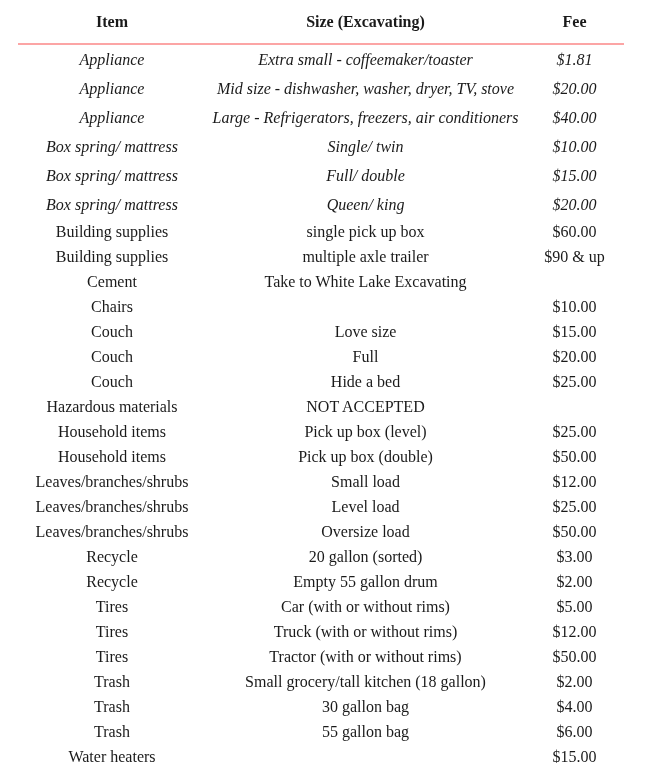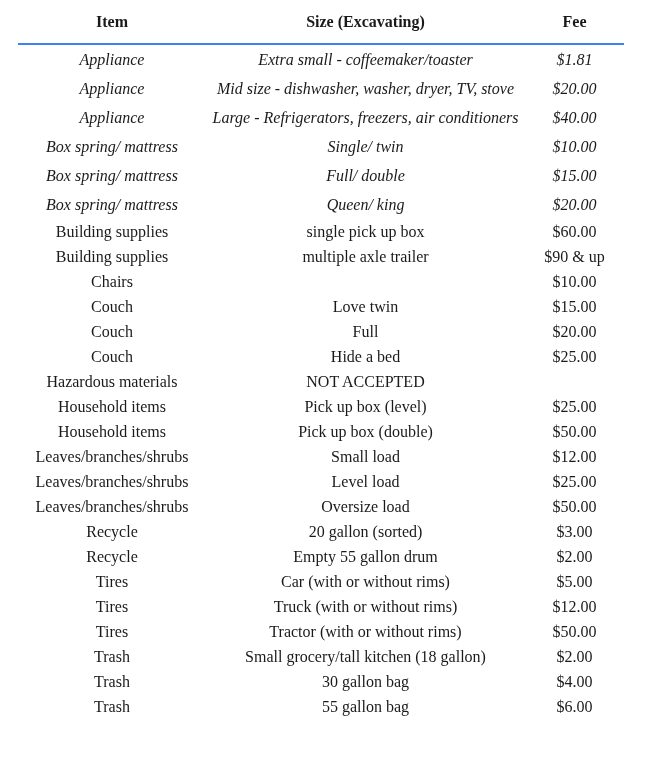--- a/index.html
+++ b/index.html
@@ -26,21 +26,21 @@
   col.c1 { width: 188px; }
   col.c2 { width: 319px; }
   col.c3 { width: 99px; }
   th {
     font-weight: bold;
     font-size: 16px;
     height: 43px;
     text-align: center;
     vertical-align: middle;
     padding: 0;
-    border-bottom: 2px solid #3b82f6;
+    border-bottom: 2px solid #fca5a5;
   }
   td {
     font-size: 16px;
     height: 25px;
     text-align: center;
     vertical-align: middle;
     padding: 0;
     white-space: nowrap;
     overflow: hidden;
   }
@@ -98,27 +98,32 @@
           <td>Building supplies</td>
           <td>single pick up box</td>
           <td>$60.00</td>
         </tr>
         <tr>
           <td>Building supplies</td>
           <td>multiple axle trailer</td>
           <td>$90 &amp; up</td>
         </tr>
         <tr>
+          <td>Cement</td>
+          <td>Take to White Lake Excavating</td>
+          <td></td>
+        </tr>
+        <tr>
           <td>Chairs</td>
           <td></td>
           <td>$10.00</td>
         </tr>
         <tr>
           <td>Couch</td>
-          <td>Love twin</td>
+          <td>Love size</td>
           <td>$15.00</td>
         </tr>
         <tr>
           <td>Couch</td>
           <td>Full</td>
           <td>$20.00</td>
         </tr>
         <tr>
           <td>Couch</td>
           <td>Hide a bed</td>
@@ -186,16 +191,21 @@
         </tr>
         <tr>
           <td>Trash</td>
           <td>30 gallon bag</td>
           <td>$4.00</td>
         </tr>
         <tr>
           <td>Trash</td>
           <td>55 gallon bag</td>
           <td>$6.00</td>
+        </tr>
+        <tr>
+          <td>Water heaters</td>
+          <td></td>
+          <td>$15.00</td>
         </tr>
       </tbody>
   </table>
 </div>
 
 </body></html>

